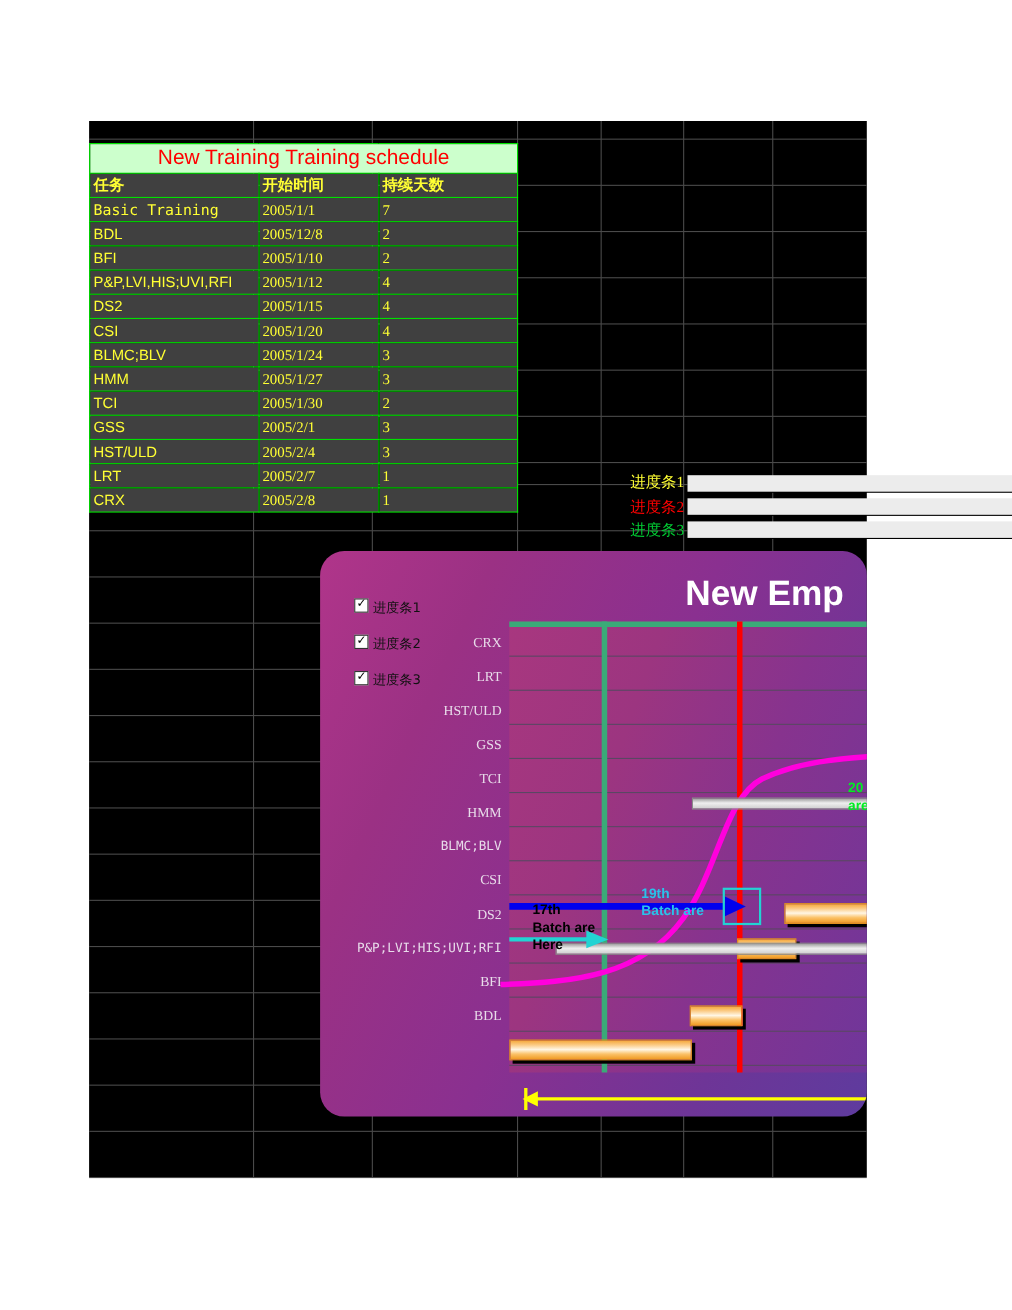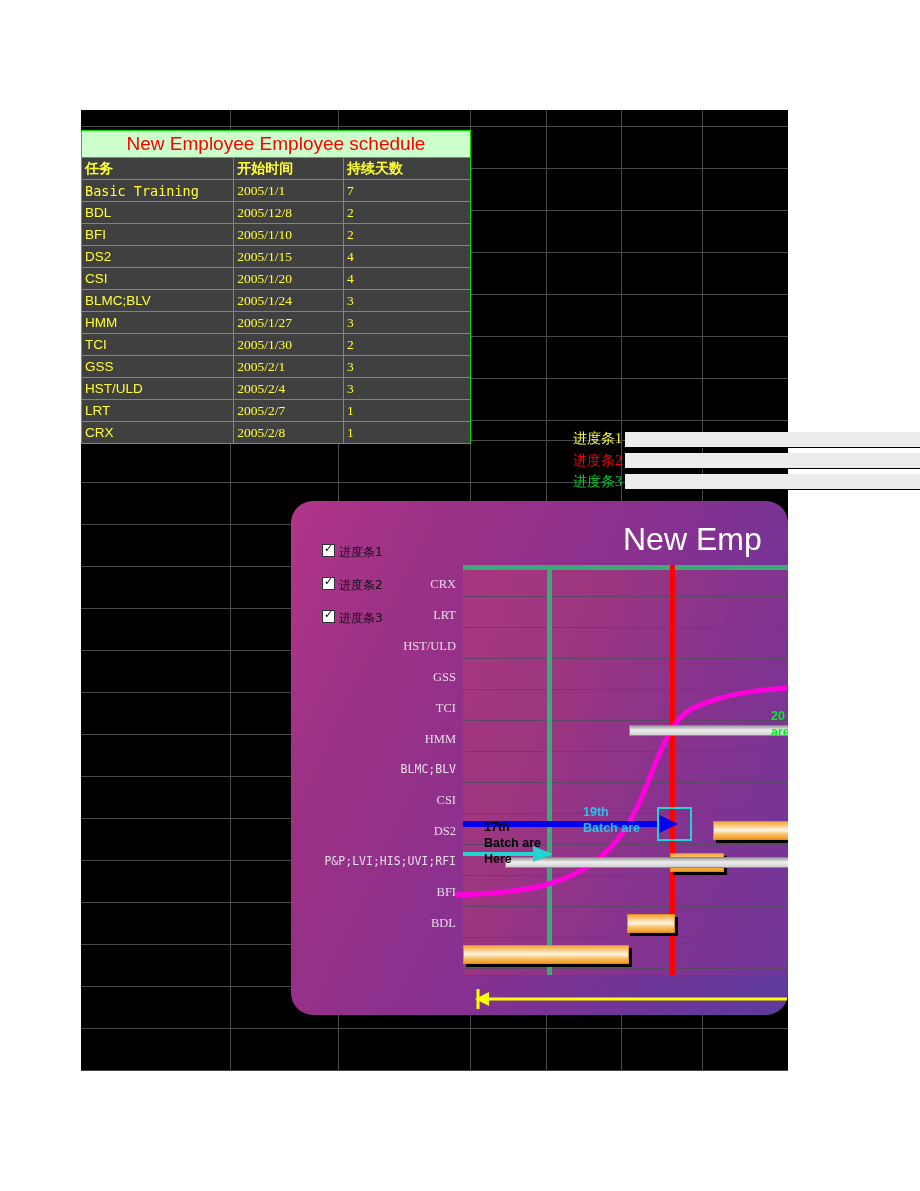--- a/index.html
+++ b/index.html
@@ -37,21 +37,21 @@
          border-radius:22px;overflow:hidden;
          background:linear-gradient(115deg,#b0358a 0%,#9b3184 22%,#8a3090 50%,#6e3597 78%,#5e3b9e 100%);}
   .chk{position:absolute;font-size:12px;color:#111;white-space:nowrap;
        font-family:"DejaVu Sans", sans-serif;}
   .chkbox{display:inline-block;width:11px;height:11px;background:#fff;
           border:1px solid #333;vertical-align:-1px;margin-right:4px;
           position:relative;}
   .chkbox:after{content:"\2713";position:absolute;left:1px;top:-3px;
           font-size:11px;color:#000;line-height:13px;}
   #ctitle{position:absolute;left:332px;top:20px;font-size:32px;
-          font-weight:normal;color:#ffffff;white-space:nowrap;}
+          font-weight:bold;color:#ffffff;white-space:nowrap;}
 
   
   #plot{position:absolute;left:172px;top:64px;width:325px;height:410px;}
   .plotbg{position:absolute;inset:0;
      background:linear-gradient(110deg,#a8377f 0%,#9c3580 30%,#87338e 60%,#70369a 100%);}
   .grow{position:absolute;left:0;right:0;height:1px;background:#5a4763;}
   .ylab{position:absolute;right:0;font-size:12.5px;color:#e8dcea;
         font-family:"Liberation Serif", serif;white-space:nowrap;
         text-align:right;}
   .ylab.mono{font-family:"DejaVu Sans Mono", monospace;font-size:11.5px;}
@@ -104,41 +104,46 @@
   <div class="hline" style="top:792px"></div>
   <div class="hline" style="top:834px"></div>
   <div class="hline" style="top:876px"></div>
   <div class="hline" style="top:918px"></div>
   <div class="hline" style="top:960px"></div>
 </div>
 
 <table id="sched">
   <tbody>
       <tr class="title">
-    <td colspan="3">New Employee Employee schedule</td>
+    <td colspan="3">New Training Training schedule</td>
   </tr>
   <tr class="hdr">
     <td style="width:150px">任务</td>
     <td style="width:110px">开始时间</td>
     <td style="width:130px">持续天数</td>
   </tr>
   <tr>
     <td class="mono">Basic Training</td>
     <td class="serif">2005/1/1</td>
     <td class="serif">7</td>
   </tr>
   <tr>
     <td class="task">BDL</td>
     <td class="serif">2005/12/8</td>
     <td class="serif">2</td>
   </tr>
   <tr>
     <td class="task">BFI</td>
     <td class="serif">2005/1/10</td>
     <td class="serif">2</td>
+  </tr>
+  <tr>
+    <td class="task">P&amp;P,LVI,HIS;UVI,RFI</td>
+    <td class="serif">2005/1/12</td>
+    <td class="serif">4</td>
   </tr>
   <tr>
     <td class="task">DS2</td>
     <td class="serif">2005/1/15</td>
     <td class="serif">4</td>
   </tr>
   <tr>
     <td class="task">CSI</td>
     <td class="serif">2005/1/20</td>
     <td class="serif">4</td>

